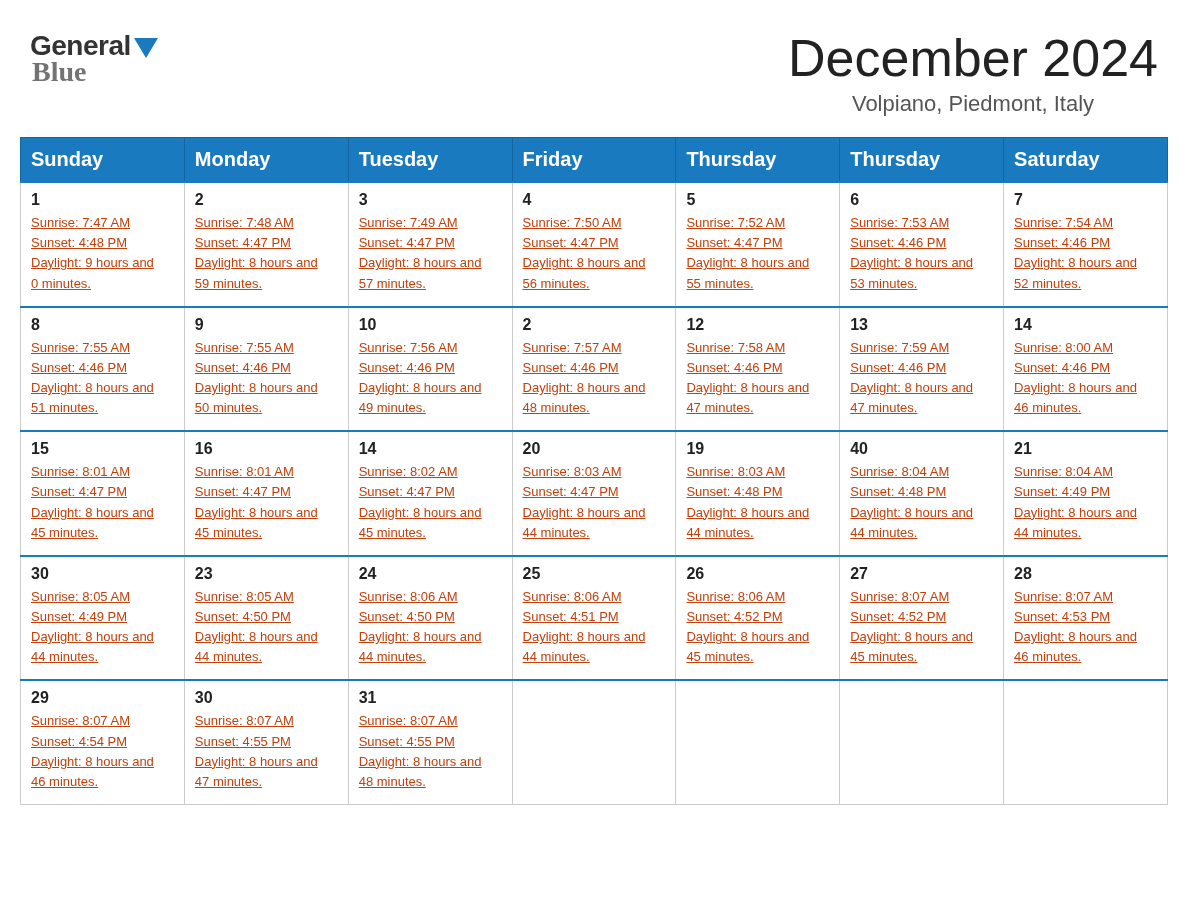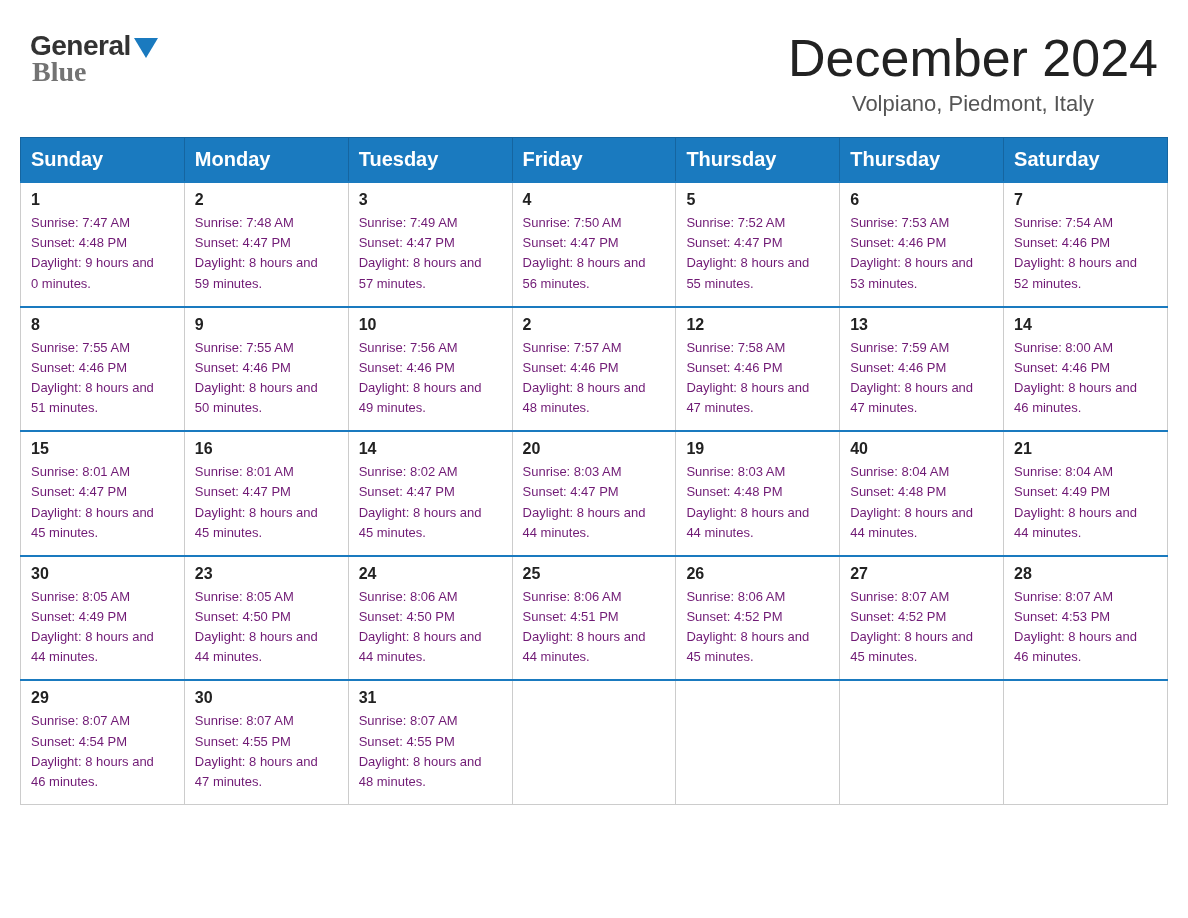--- a/index.html
+++ b/index.html
@@ -92,22 +92,23 @@
     }
     .day-number {
       font-size: 16px;
       font-weight: bold;
       color: #222;
       margin-bottom: 4px;
       display: block;
     }
     .day-info {
       font-size: 13px;
-      color: #701a75;
+      color: #c2410c;
       line-height: 1.55;
+      text-decoration: underline;
     }
   </style>
 </head>
 <body>
 
 <div class="header">
   <div class="logo">
     <div class="logo-top">
       <span class="logo-general">General</span>
       <div class="logo-triangle"></div>

